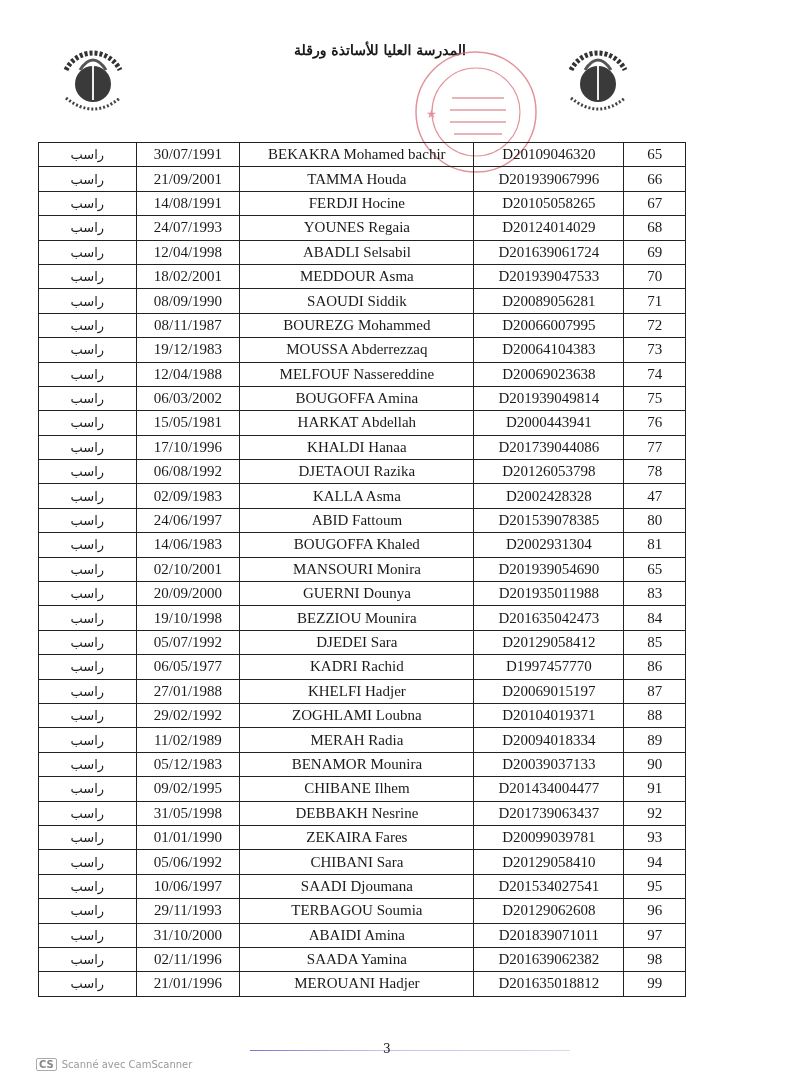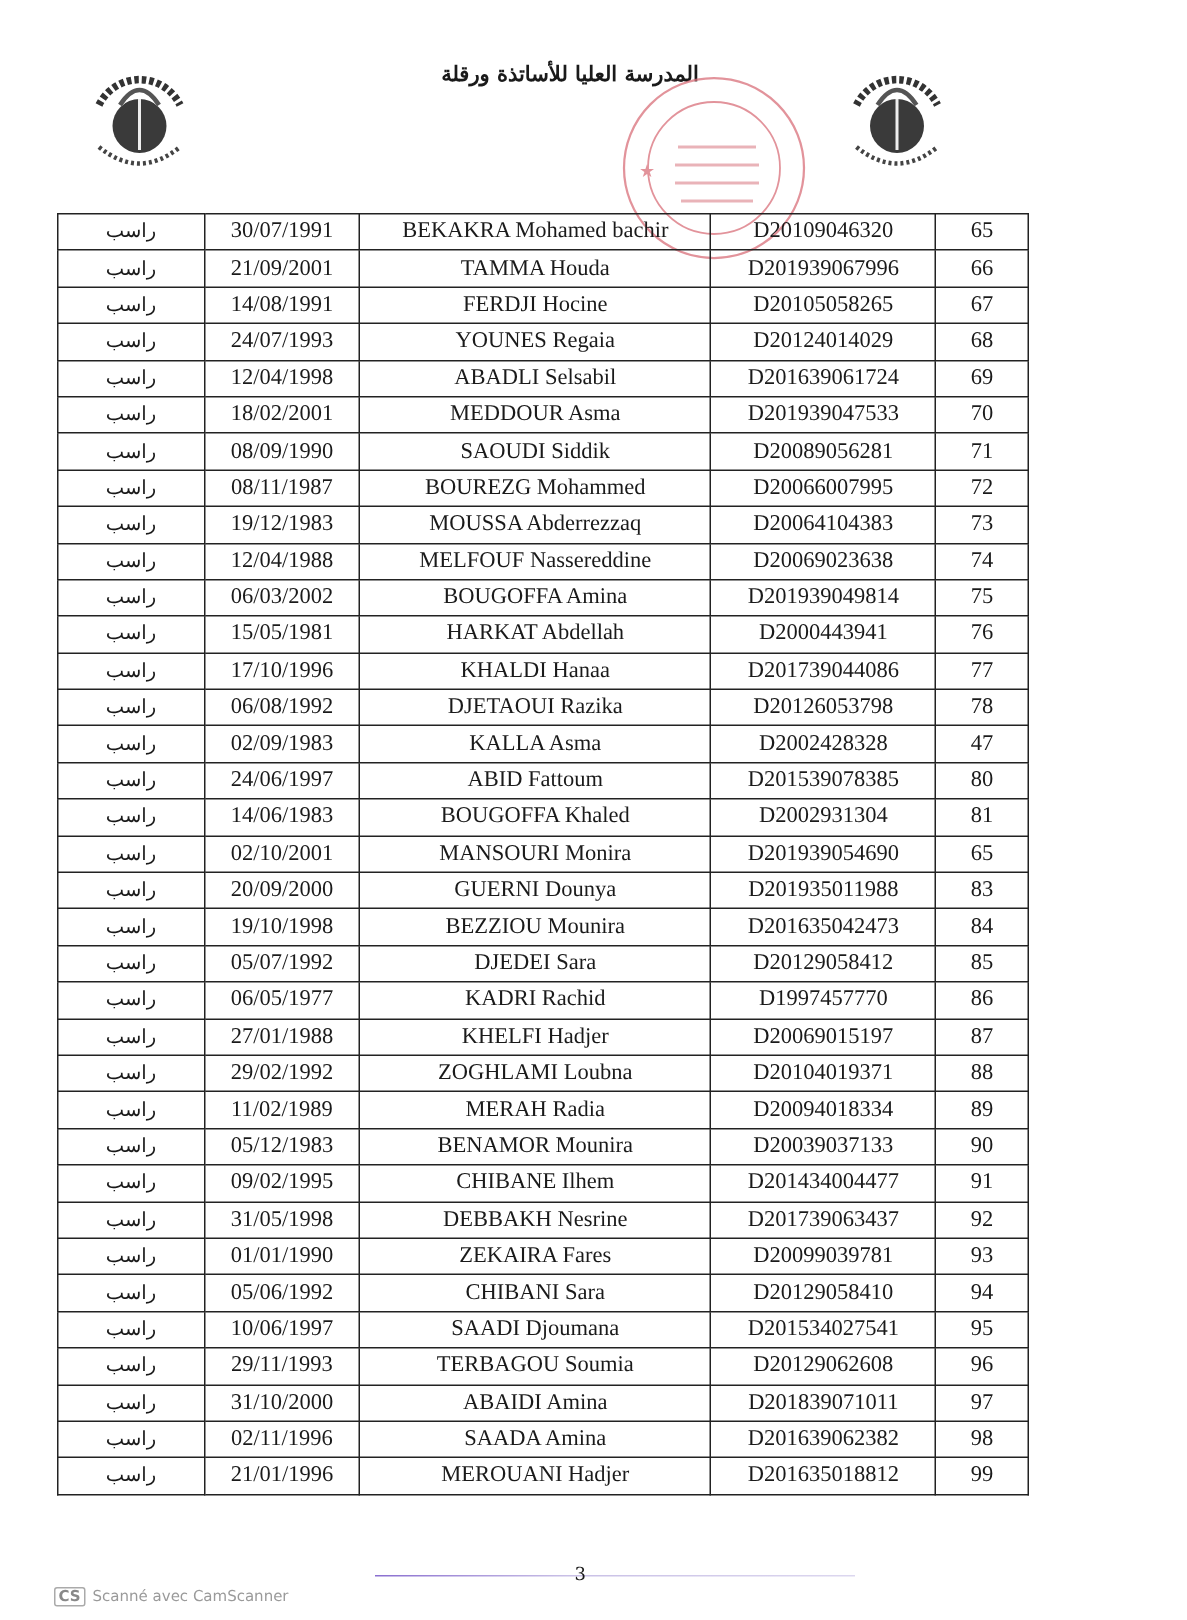--- a/index.html
+++ b/index.html
@@ -304,21 +304,21 @@
       <tr>
         <td class="c-status">راسب</td>
         <td class="c-date">31/10/2000</td>
         <td class="c-name">ABAIDI Amina</td>
         <td class="c-id">D201839071011</td>
         <td class="c-num">97</td>
       </tr>
       <tr>
         <td class="c-status">راسب</td>
         <td class="c-date">02/11/1996</td>
-        <td class="c-name">SAADA Amina</td>
+        <td class="c-name">SAADA Yamina</td>
         <td class="c-id">D201639062382</td>
         <td class="c-num">98</td>
       </tr>
       <tr>
         <td class="c-status">راسب</td>
         <td class="c-date">21/01/1996</td>
         <td class="c-name">MEROUANI Hadjer</td>
         <td class="c-id">D201635018812</td>
         <td class="c-num">99</td>
       </tr>

